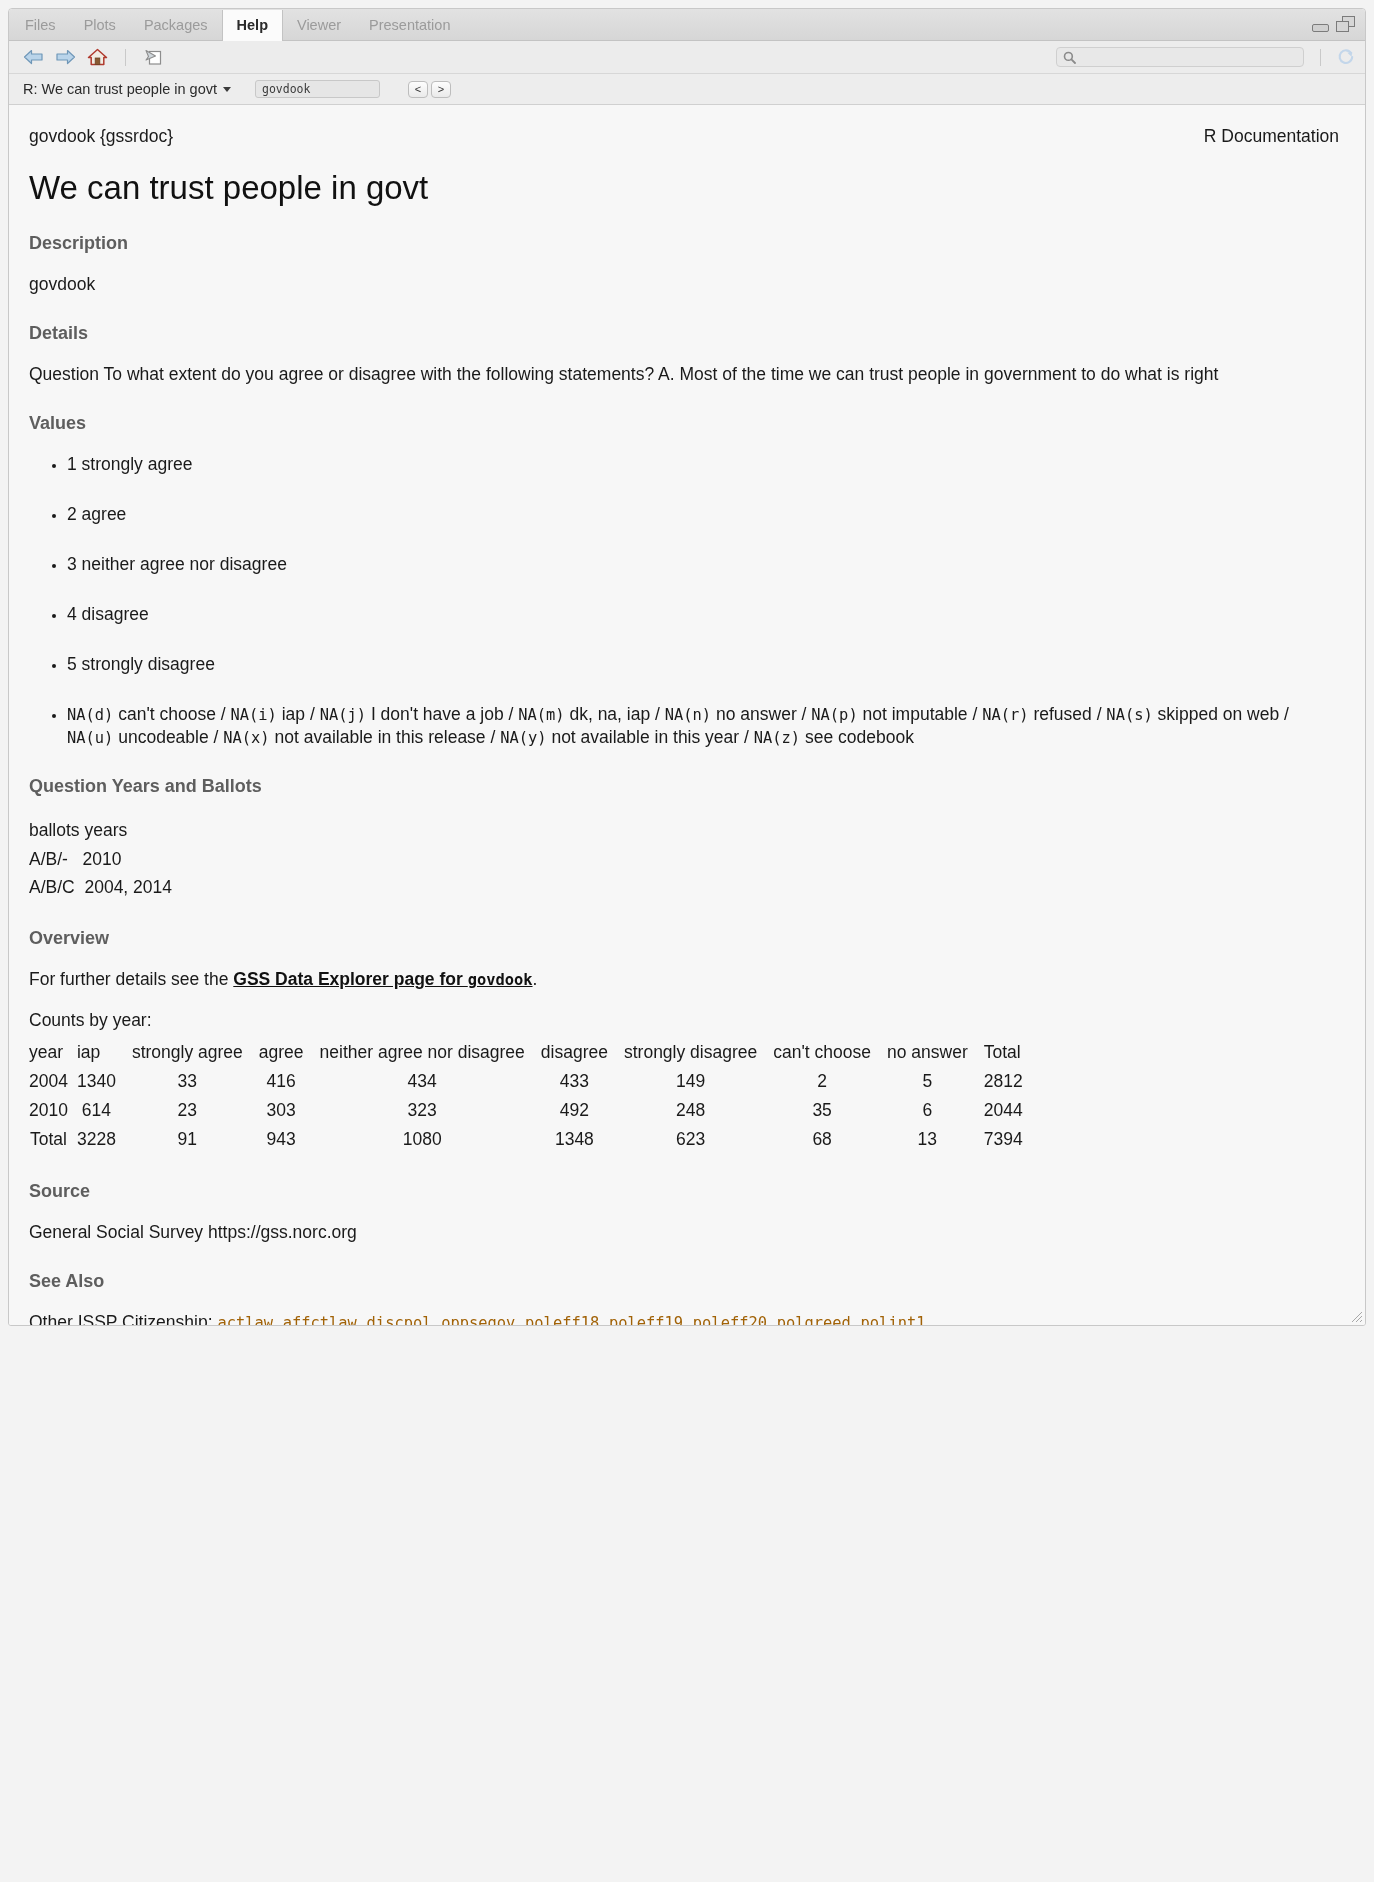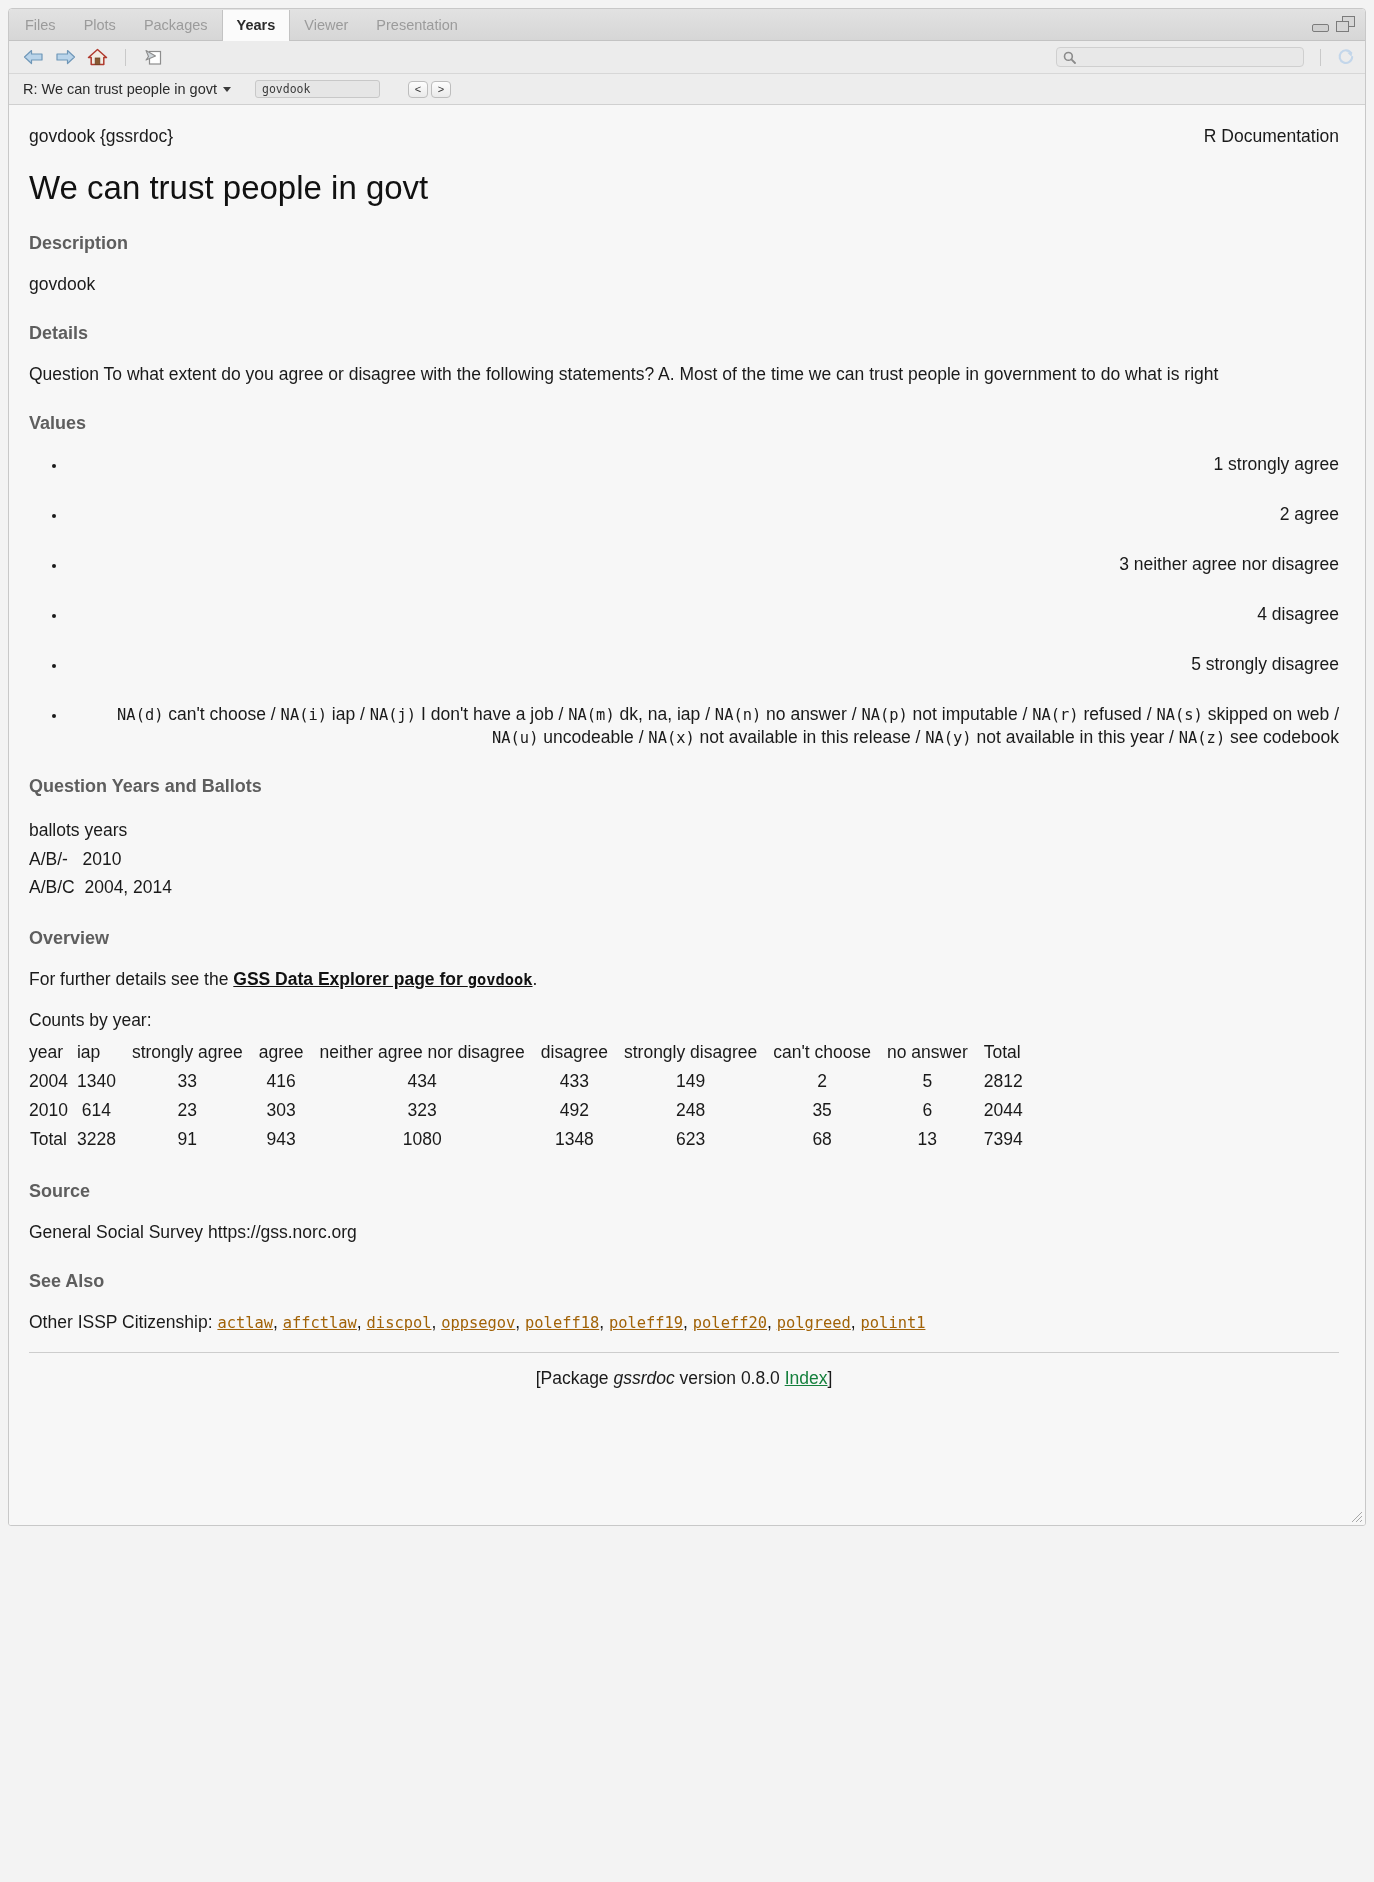--- a/index.html
+++ b/index.html
@@ -13,21 +13,21 @@
     overflow: hidden;
     font-family: "Liberation Sans", sans-serif;
   }
 
   
   .pane {
     position: absolute;
     left: 8px;
     top: 8px;
     width: 1358px;
-    height: 1518px;
+    height: 1318px;
     background: #fbfbfb;
     border: 1px solid #c8c8c8;
     border-radius: 4px 4px 3px 3px;
     box-sizing: border-box;
     display: flex;
     flex-direction: column;
     overflow: hidden;
   }
 
   
@@ -228,21 +228,20 @@
   }
   p.para { margin: 0 0 6px 0; }
   .mono {
     font-family: "DejaVu Sans Mono", monospace;
     font-size: 15.4px;
   }
   ul.values {
     margin: 0 0 0 0;
     padding-left: 38px;
     list-style: disc;
-    text-align: right;
   }
   ul.values li {
     margin: 0 0 27px 0;
   }
   ul.values li:last-child { margin-bottom: 0; }
   ul.values li::marker { font-size: 14px; }
 
   pre.ballots {
     font-family: "Liberation Sans", sans-serif;
     font-size: 17.5px;
@@ -305,21 +304,21 @@
 </style>
 </head>
 <body>
 
 <div class="pane">
 
   <div class="tabbar">
     <div class="tab first">Files</div>
     <div class="tab">Plots</div>
     <div class="tab">Packages</div>
-    <div class="tab active">Years</div>
+    <div class="tab active">Help</div>
     <div class="tab">Viewer</div>
     <div class="tab">Presentation</div>
 
     <div class="wincontrols">
       <div class="ico-min"></div>
       <div class="ico-max">
         <i class="back"></i>
           <i class="front"></i>
       </div>
     </div>

